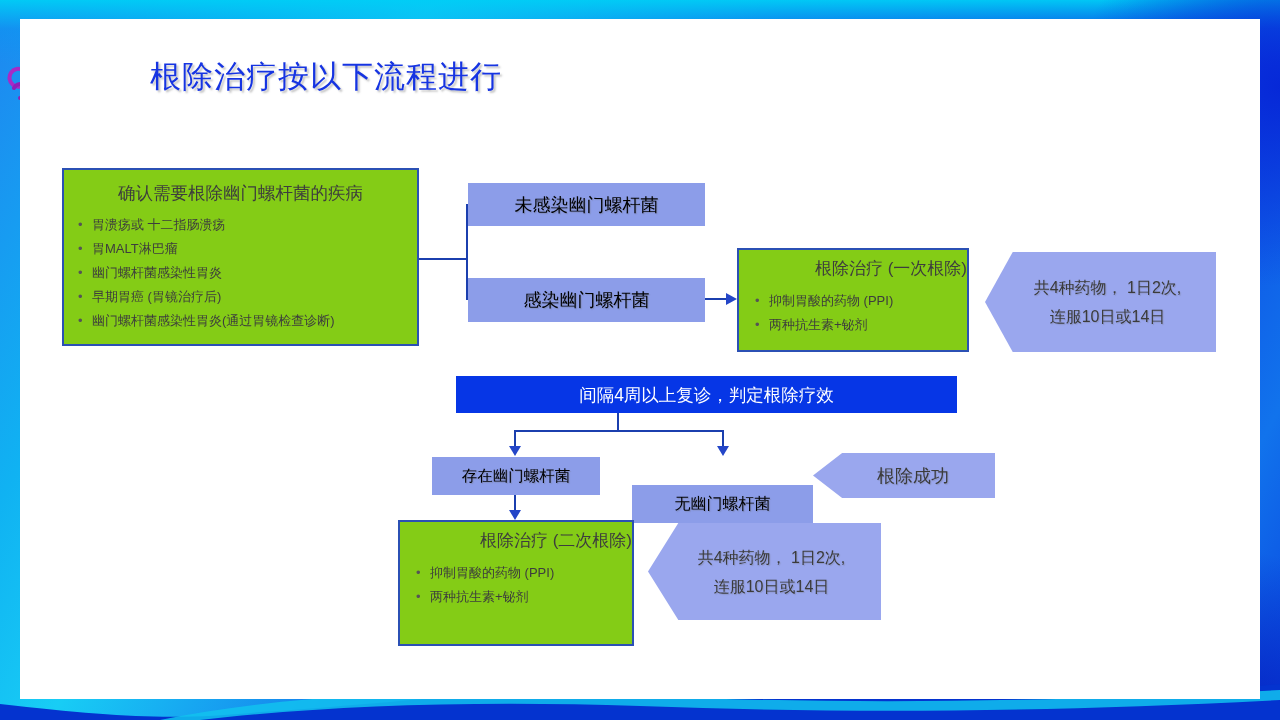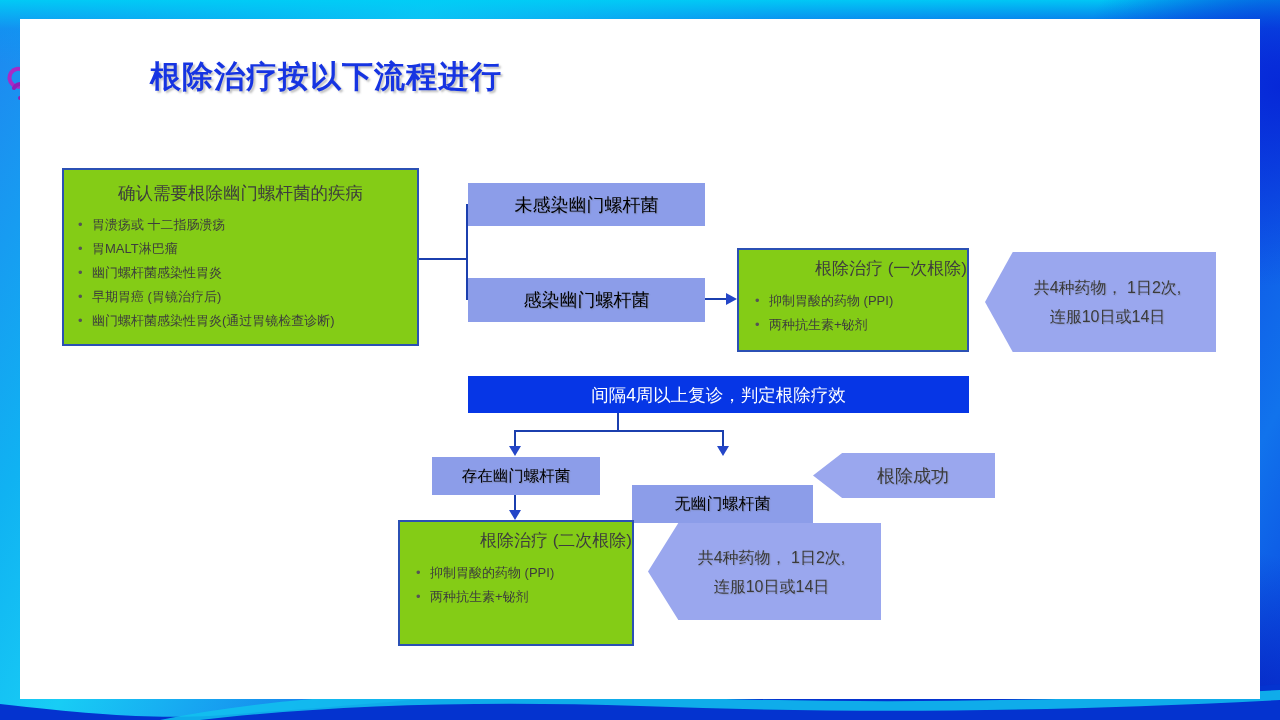--- a/index.html
+++ b/index.html
@@ -20,21 +20,21 @@
   .wave-svg{position:absolute;left:0;bottom:0;width:1280px;height:46px;}
   .spiral-svg{position:absolute;left:1px;top:62px;width:26px;height:44px;}
   
   .surface{
     position:absolute;left:20px;top:19px;width:1240px;height:680px;background:#ffffff;
   }
   .stage{position:absolute;inset:0;}
   
   .title{
     position:absolute;left:150px;top:56px;
-    font-size:31px;font-weight:700;color:#1634e2;letter-spacing:1px;
+    font-size:31px;font-weight:400;color:#1634e2;letter-spacing:1px;
     text-shadow:2px 2px 2px rgba(125,125,125,.45);
     white-space:nowrap;
   }
   
   .info-box{
     position:absolute;background:#84cc16;border:2px solid #2b50b4;box-sizing:border-box;
     color:#3d3d3d;
   }
   .info-box .ib-title{
     text-align:center;font-size:17.5px;margin-top:11px;white-space:nowrap;
@@ -69,21 +69,21 @@
     text-shadow:1px 1px 1px rgba(110,110,110,.3);
   }
   #chevron1{left:985px;top:252px;width:231px;height:100px;font-size:16px;line-height:29px;
     clip-path:polygon(0% 50%,12% 0%,100% 0%,100% 100%,12% 100%);padding-left:14px;box-sizing:border-box;}
   #chevron2{left:648px;top:523px;width:233px;height:97px;font-size:16px;line-height:29px;
     clip-path:polygon(0% 50%,13% 0%,100% 0%,100% 100%,13% 100%);padding-left:14px;box-sizing:border-box;}
   #success-chevron{left:813px;top:453px;width:182px;height:45px;font-size:18px;
     clip-path:polygon(0% 50%,16% 0%,100% 0%,100% 100%,16% 100%);padding-left:18px;box-sizing:border-box;}
   
   .review-bar{
-    position:absolute;left:468px;top:376px;width:501px;height:37px;background:#0636e6;
+    position:absolute;left:456px;top:376px;width:501px;height:37px;background:#0636e6;
     display:flex;align-items:center;justify-content:center;color:#ffffff;font-size:17.5px;
     white-space:nowrap;
   }
   
   .line{position:absolute;background:#1b3fae;}
   .arrowhead-right{
     position:absolute;width:0;height:0;
     border-top:6px solid transparent;border-bottom:6px solid transparent;border-left:11px solid #2446c8;
   }
   .arrowhead-down{

